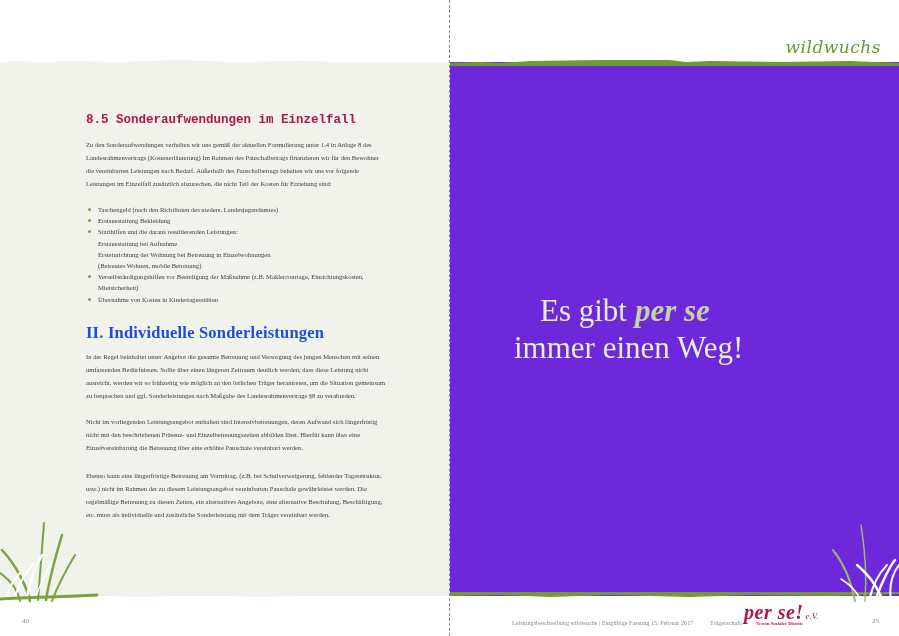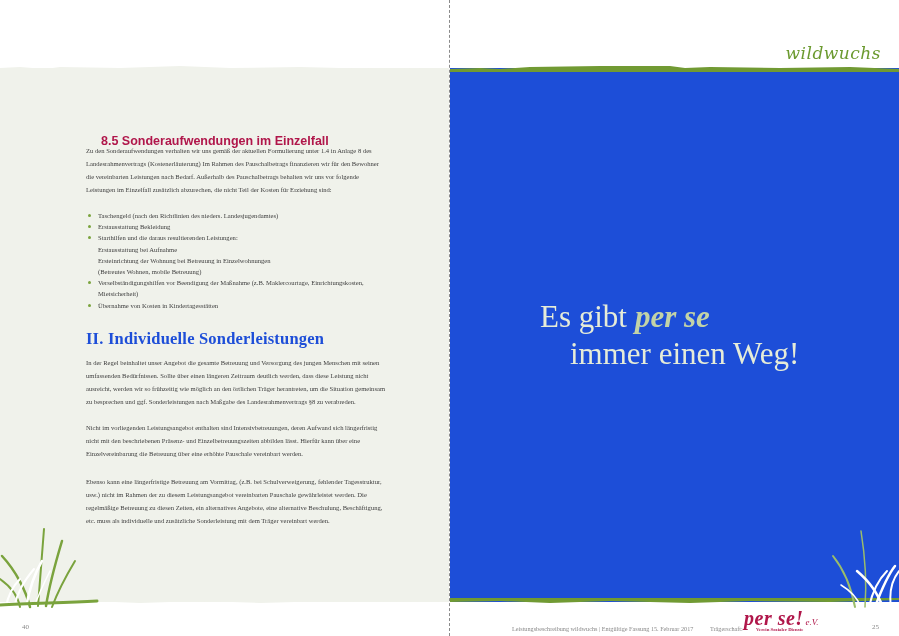--- a/index.html
+++ b/index.html
@@ -1,49 +1,49 @@
 <!DOCTYPE html>
 <html><head>
 <meta charset="utf-8">
 <style>
   html, body { margin: 0; padding: 0; }
   body { width: 899px; height: 636px; background: #ffffff; position: relative; overflow: hidden;
          font-family: "Liberation Serif", "DejaVu Serif", serif; color: #3a3a3a; }
-  .page { position: absolute; top: 16px; height: 528px; }
+  .page { position: absolute; top: 10px; height: 528px; }
   .page-left { left: 0; width: 449px; background: #ffffff; }
   .page-right { left: 450px; width: 449px; background: #ffffff; }
   .spine { position: absolute; left: 449px; top: 0; width: 0; height: 636px;
            border-left: 1px dashed #8a8a8a; z-index: 5; }
   .band-left { position: absolute; left: 0; top: 52px; width: 449px; height: 534px; background: #f0f2eb; }
-  .band-right { position: absolute; left: 0; top: 52px; width: 449px; height: 534px; background: #1d4ed8; }
+  .band-right { position: absolute; left: 0; top: 52px; width: 449px; height: 534px; background: #6d28d9; }
   .torn-top, .torn-bottom { position: absolute; left: 0; width: 100%; height: 8px; }
   .torn-top { top: -4px; }
   .torn-bottom { bottom: -4px; }
 
-  .h-section { position: absolute; left: 86px; top: 103px; margin: 15px; font-size: 12.5px; font-weight: bold;
-               color: #b0164a; font-family: Liberation Sans, sans-serif; }
+  .h-section { position: absolute; left: 86px; top: 103px; margin: 0; font-size: 12.5px; font-weight: bold;
+               color: #b0164a; font-family: Liberation Mono, monospace; }
   .para { position: absolute; left: 86px; width: 302px; margin: 0; font-size: 6.6px; line-height: 13px;
           color: #404040; font-family: "Liberation Serif", serif; text-align: left; }
   .p1 { top: 128px; }
   .bullets { position: absolute; left: 86px; top: 194px; width: 300px; margin: 0; padding: 0; list-style: none;
              font-size: 6.6px; line-height: 11.2px; color: #404040; }
   .bullets li { position: relative; padding-left: 12px; }
   .bullets li .dot { position: absolute; left: 2px; top: 4px; width: 3px; height: 3px; border-radius: 50%; background: #7aa33d; }
   .bullets li .sub { display: block; }
   .h-chapter { position: absolute; left: 86px; top: 313px; margin: 0; font-size: 16.5px; font-weight: bold;
                color: #1d4ed8; font-family: "Liberation Serif", serif; letter-spacing: 0.2px; }
   .p2 { top: 340px; }
   .p3 { top: 405px; }
   .p4 { top: 459px; }
 
   .quote { position: absolute; left: 0; top: 282px; width: 449px; text-align: center;
            font-family: "Liberation Serif", serif; color: #e6ecd8; font-size: 31px; line-height: 37px; }
   .quote .l1 { display: block; padding-left: 90px; text-align: left; }
   .quote .accent { font-style: italic; font-weight: bold; color: #c3d3a7; margin-left: 8px; }
-  .quote .l2 { display: block; padding-left: 120px; text-align: left; }
+  .quote .l2 { display: block; padding-left: 64px; text-align: left; }
 
   .logo-wild { position: absolute; right: 18px; top: 27px; font-family: "DejaVu Serif", serif;
                font-style: italic; font-size: 17px; color: #6b9a2f; letter-spacing: 0.5px; }
 
   .footer-left-num { position: absolute; left: 22px; top: 607px; font-size: 7px; color: #888; }
   .footer-text { position: absolute; left: 62px; top: 609px; font-size: 6.2px; color: #888; white-space: nowrap; }
   .footer-traeger { position: absolute; left: 260px; top: 609px; font-size: 6.2px; color: #888; }
   .perse-logo { position: absolute; left: 294px; top: 592px; }
   .perse-main { font-family: "Liberation Serif", serif; font-style: italic; font-weight: bold; font-size: 20px;
                 color: #b0164a; line-height: 20px; letter-spacing: 0.5px; }

